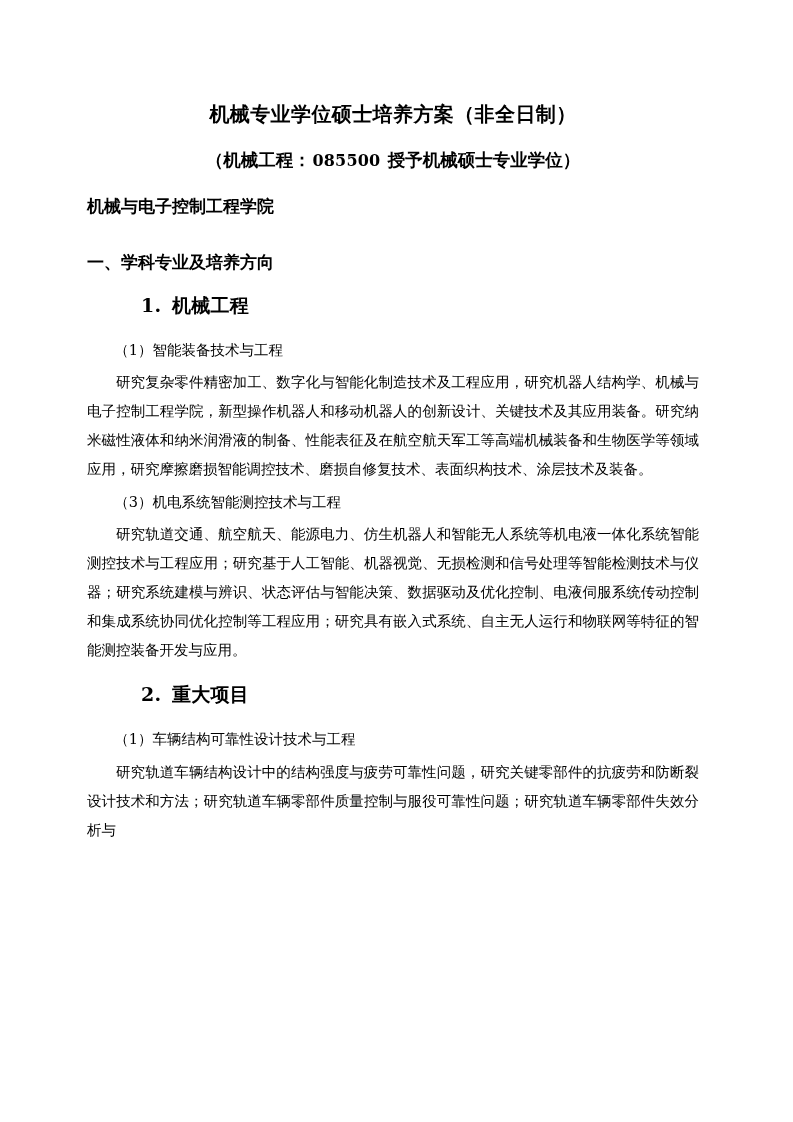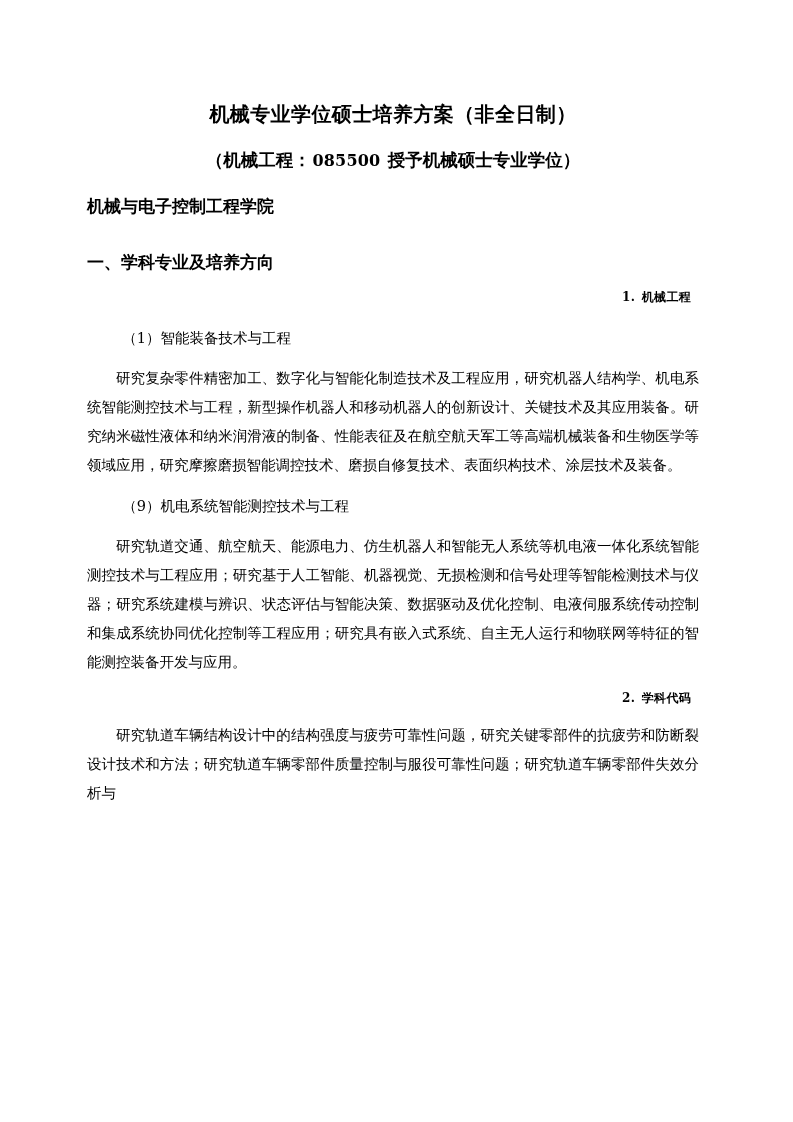--- a/index.html
+++ b/index.html
@@ -86,40 +86,39 @@
     line-height: 28.8px;
     margin: 0;
     text-align: justify;
     text-justify: inter-ideograph;
     text-indent: 2em;
     font-family: "DejaVu Serif", "Liberation Serif", serif;
   }
 
   
   .sub-heading {
-    font-size: 12px;
+    font-size: 19px;
     font-weight: bold;
     line-height: 28.8px;
-    margin: 8px;
+    margin: 16px;
     text-indent: 2em;
     font-family: "DejaVu Sans", "Liberation Sans", sans-serif;
     letter-spacing: 0.3px;
-    text-align: right;
   }
   .sub-heading .num {
     font-family: "DejaVu Serif", "Liberation Serif", serif;
     font-weight: bold;
     padding-right: 0.55em;
   }
 
   
   .item-label {
     font-size: 14.5px;
     line-height: 28.8px;
-    margin: 12px;
+    margin: 4px;
     text-indent: 1.6em;
     font-family: "DejaVu Serif", "Liberation Serif", serif;
   }
 </style>
 </head>
 <body>
 
 <div class="page">
   <div class="content">
 
@@ -134,27 +133,28 @@
     <h4 class="section-heading">一、学科专业及培养方向</h4>
 
 
 
     <div class="sub-heading">
       <span class="num">1.</span><span>机械工程</span>
     </div>
 
     <p class="item-label">（1）智能装备技术与工程</p>
 
-    <p class="para">研究复杂零件精密加工、数字化与智能化制造技术及工程应用，研究机器人结构学、机电系统智能测控技术与工程，新型操作机器人和移动机器人的创新设计、关键技术及其应用装备。研究纳米磁性液体和纳米润滑液的制备、性能表征及在航空航天军工等高端机械装备和生物医学等领域应用，研究摩擦磨损智能调控技术、磨损自修复技术、表面织构技术、涂层技术及装备。</p>
+    <p class="para">研究复杂零件精密加工、数字化与智能化制造技术及工程应用，研究机器人结构学、机械与电子控制工程学院，新型操作机器人和移动机器人的创新设计、关键技术及其应用装备。研究纳米磁性液体和纳米润滑液的制备、性能表征及在航空航天军工等高端机械装备和生物医学等领域应用，研究摩擦磨损智能调控技术、磨损自修复技术、表面织构技术、涂层技术及装备。</p>
 
-    <p class="item-label">（9）机电系统智能测控技术与工程</p>
+    <p class="item-label">（3）机电系统智能测控技术与工程</p>
 
     <p class="para">研究轨道交通、航空航天、能源电力、仿生机器人和智能无人系统等机电液一体化系统智能测控技术与工程应用；研究基于人工智能、机器视觉、无损检测和信号处理等智能检测技术与仪器；研究系统建模与辨识、状态评估与智能决策、数据驱动及优化控制、电液伺服系统传动控制和集成系统协同优化控制等工程应用；研究具有嵌入式系统、自主无人运行和物联网等特征的智能测控装备开发与应用。</p>
 
     <div class="sub-heading">
-      <span class="num">2.</span><span>学科代码</span>
+      <span class="num">2.</span><span>重大项目</span>
     </div>
 
+    <p class="item-label">（1）车辆结构可靠性设计技术与工程</p>
 
     <p class="para">研究轨道车辆结构设计中的结构强度与疲劳可靠性问题，研究关键零部件的抗疲劳和防断裂设计技术和方法；研究轨道车辆零部件质量控制与服役可靠性问题；研究轨道车辆零部件失效分析与</p>
 
   </div>
 </div>
 
 </body></html>

